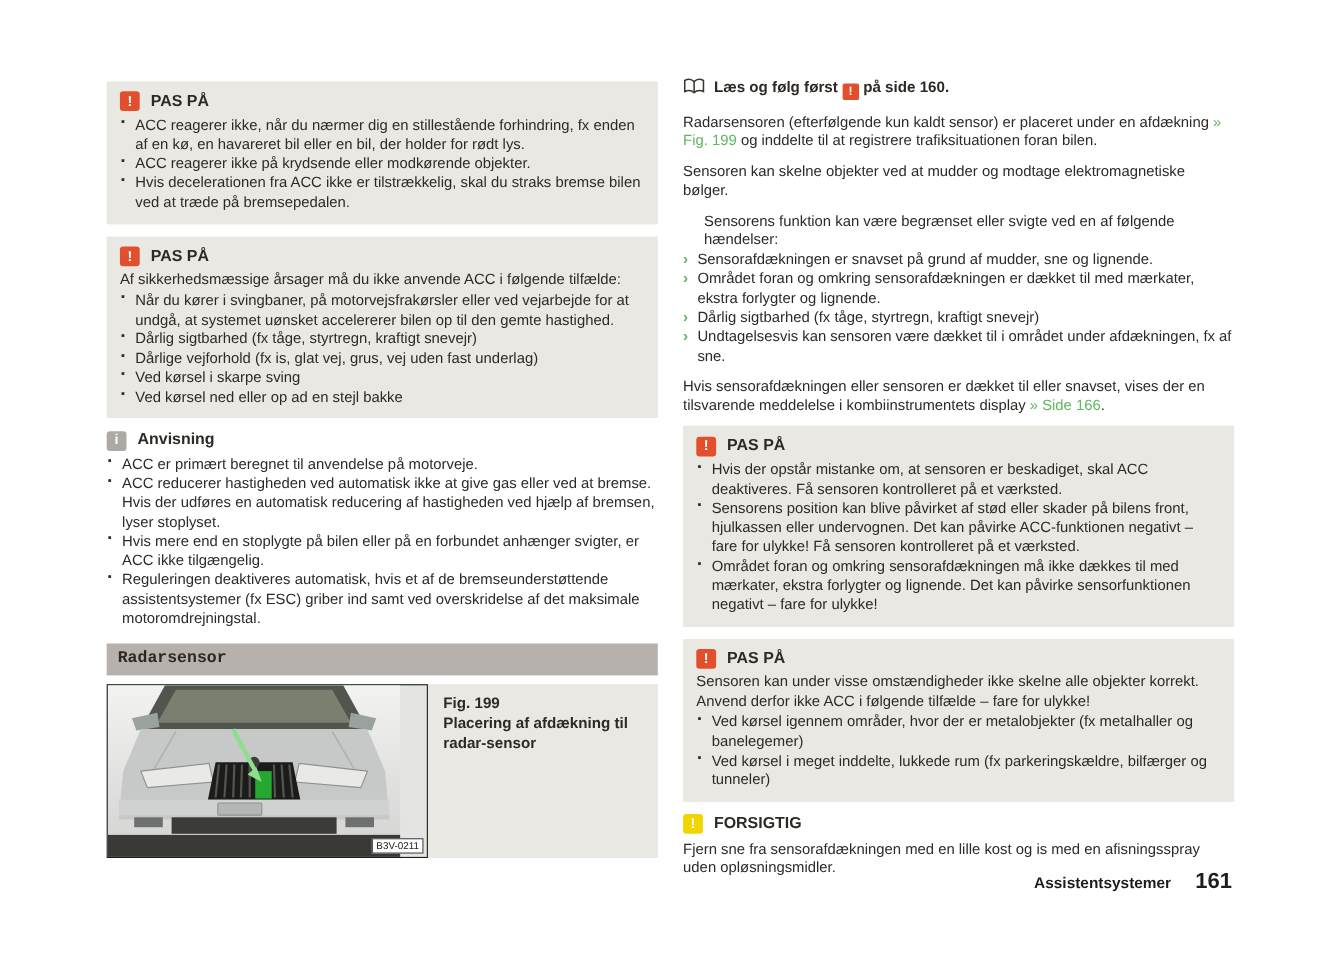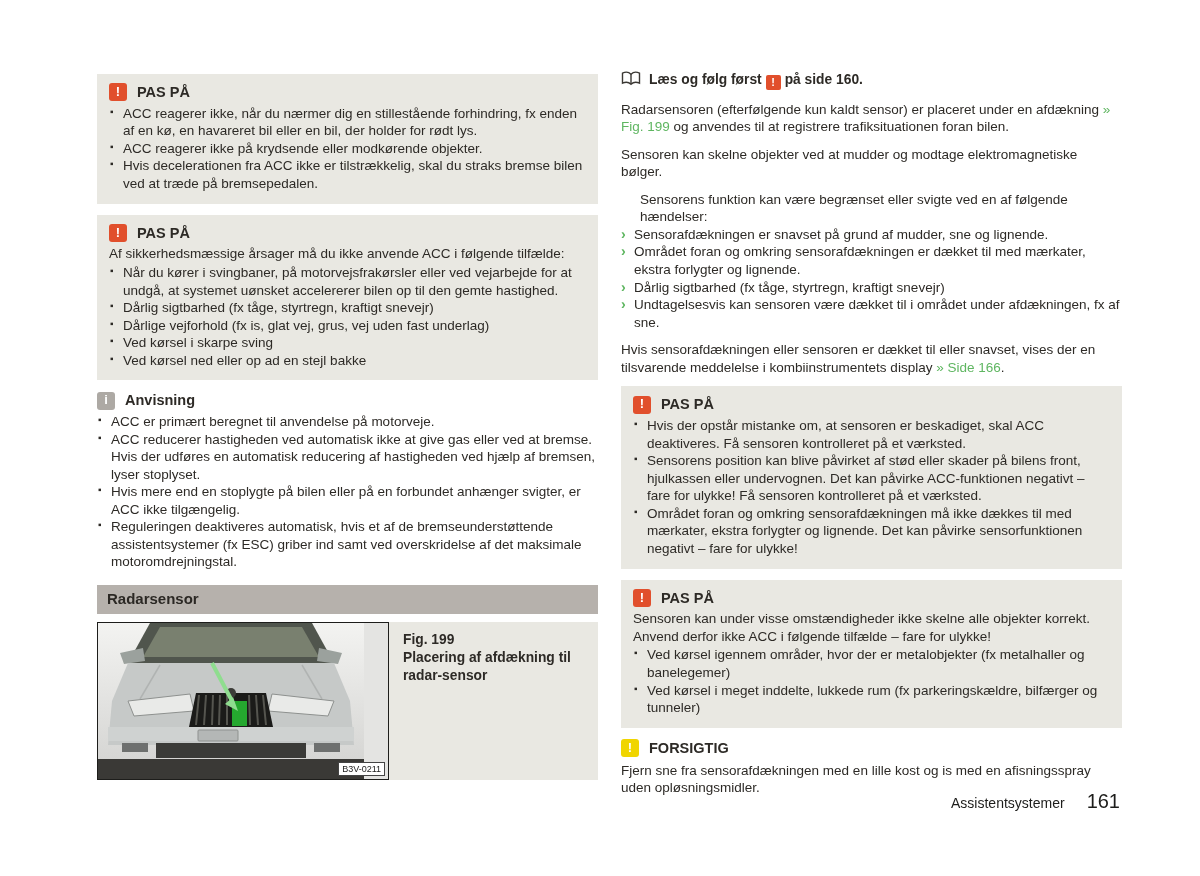--- a/index.html
+++ b/index.html
@@ -31,34 +31,34 @@
 
   .para{margin:0 0 10px 0;}
   .link{color:#5fb661;cursor:pointer;}
   .read-first{display:flex;align-items:flex-start;gap:8px;font-weight:bold;margin-bottom:11px;font-size:13.8px;}
   .book-icon{flex:none;display:flex;}
 
   .note-section{margin-bottom:14px;}
   .note-header{display:flex;align-items:center;gap:10px;font-weight:bold;font-size:14.5px;margin:2px 0 3px 0;}
 
   .section-bar{background:#b6b1ac;color:#2b2824;font-weight:bold;font-size:15px;
-    padding:4px 22px 5px 10px;margin-top:14px;}
+    padding:4px 22px 5px 10px;margin-top:14px;font-family:Liberation Mono, monospace;}
 
   .figure{display:flex;margin-top:8px;background:#e9e8e2;}
   .fig-image{position:relative;flex:none;width:292px;height:158px;border:1px solid #1d1d1b;box-sizing:border-box;background:#e4e4e2;}
   .fig-label{position:absolute;right:3px;bottom:3px;background:#fff;border:1px solid #444;
     font-size:9px;padding:0 3px;color:#222;line-height:12px;}
   .fig-caption{padding:9px 14px;font-weight:bold;font-size:13.8px;}
   .fig-number{margin-bottom:1px;}
 
   .caution{margin-top:2px;}
   .caution-header{display:flex;align-items:center;gap:10px;font-weight:bold;font-size:14.5px;margin-bottom:4px;}
 
   .footer{position:absolute;top:788px;right:80px;display:flex;gap:22px;align-items:baseline;
-    font-weight:normal;color:#1d1d1b;}
+    font-weight:bold;color:#1d1d1b;}
   .footer .section{font-size:14px;}
   .footer .pagenum{font-size:20px;}
 </style>
 </head>
 <body>
 
 <div class="page">
 
   <div class="col col-left">
 
@@ -158,21 +158,21 @@
         <svg width="20" height="15" viewBox="0 0 20 15">
           <path d="M1.5,2.2 C4.5,0.6 8,1.2 10,3.2 C12,1.2 15.5,0.6 18.5,2.2 L18.5,12.2 C15.5,10.8 12,11.3 10,13.2 C8,11.3 4.5,10.8 1.5,12.2 Z" fill="none" stroke="#3b3834" stroke-width="1.4"></path>
           <line x1="10" y1="3.2" x2="10" y2="13" stroke="#3b3834" stroke-width="1.4"></line>
         </svg>
       </span>
       <span>
         <span>Læs og følg først</span><span class="sq-icon sq-red sq-small">!</span><span>på side 160.</span>
       </span>
     </div>
 
-    <p class="para"><span>Radarsensoren (efterfølgende kun kaldt sensor) er placeret under en afdækning </span><span class="link">» Fig. 199</span><span> og anvendes til at registrere trafiksituationen foran bilen.</span></p>
+    <p class="para"><span>Radarsensoren (efterfølgende kun kaldt sensor) er placeret under en afdækning </span><span class="link">» Fig. 199</span><span> og inddelte til at registrere trafiksituationen foran bilen.</span></p>
 
     <p class="para">Sensoren kan skelne objekter ved at mudder og modtage elektromagnetiske bølger.</p>
 
     <p class="para" style="margin-bottom:0;margin-left:19px;">Sensorens funktion kan være begrænset eller svigte ved en af følgende hændelser:</p>
     <div style="margin-bottom:10px;">
       <div class="c-item">Sensorafdækningen er snavset på grund af mudder, sne og lignende.</div>
       <div class="c-item">Området foran og omkring sensorafdækningen er dækket til med mærkater, ekstra forlygter og lignende.</div>
       <div class="c-item">Dårlig sigtbarhed (fx tåge, styrtregn, kraftigt snevejr)</div>
       <div class="c-item">Undtagelsesvis kan sensoren være dækket til i området under afdækningen, fx af sne.</div>
     </div>

